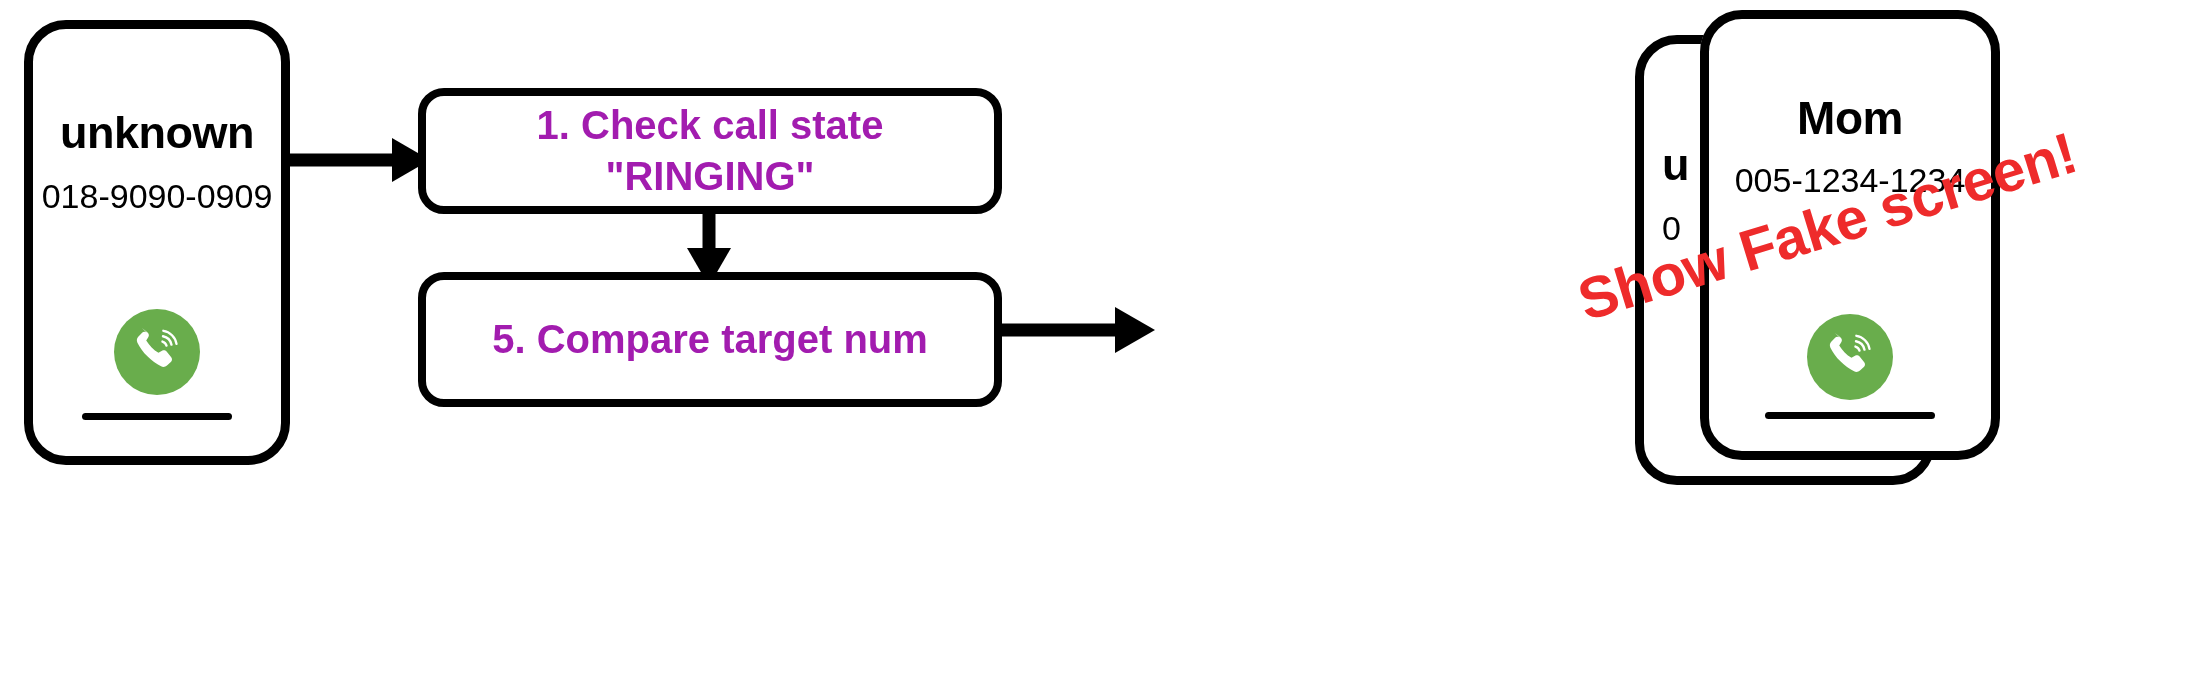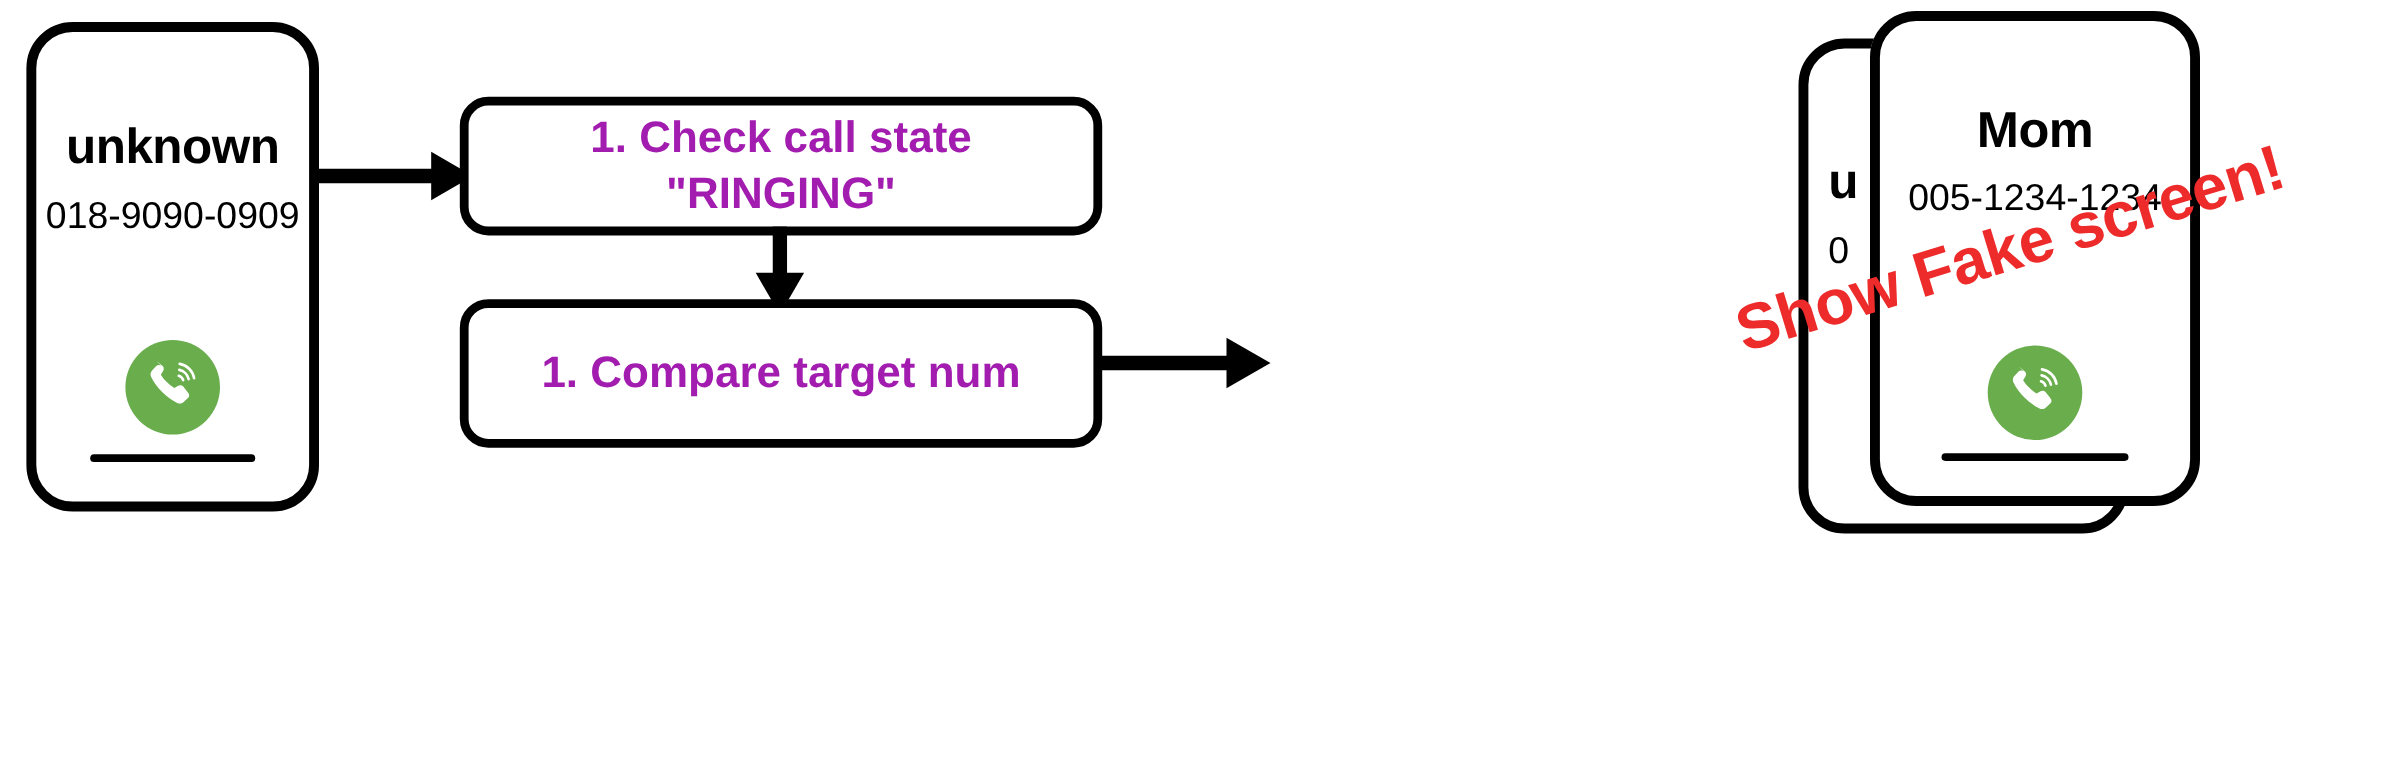--- a/index.html
+++ b/index.html
@@ -193,21 +193,21 @@
     <div class="step-line">1. Check call state</div>
     <div class="step-line">"RINGING"</div>
   </div>
 
   <svg class="arrow-svg arrow-2" viewBox="0 0 110 80">
     <line x1="49" y1="0" x2="49" y2="46" stroke="#000000" stroke-width="13"></line>
     <polygon points="27,42 71,42 49,80" fill="#000000"></polygon>
   </svg>
 
   <div class="step-box step-box-2">
-    <div class="step-line">1. Compare target num</div>
+    <div class="step-line">5. Compare target num</div>
   </div>
 
   <svg class="arrow-svg arrow-3" viewBox="0 0 160 80">
     <line x1="0" y1="40" x2="126" y2="40" stroke="#000000" stroke-width="13"></line>
     <polygon points="120,17 160,40 120,63" fill="#000000"></polygon>
   </svg>
 
   <div class="phone phone-back">
     <div class="phone-name" style="text-align:left; padding-left:18px;">u</div>
     <div class="phone-number" style="text-align:left; padding-left:18px;">0</div>

